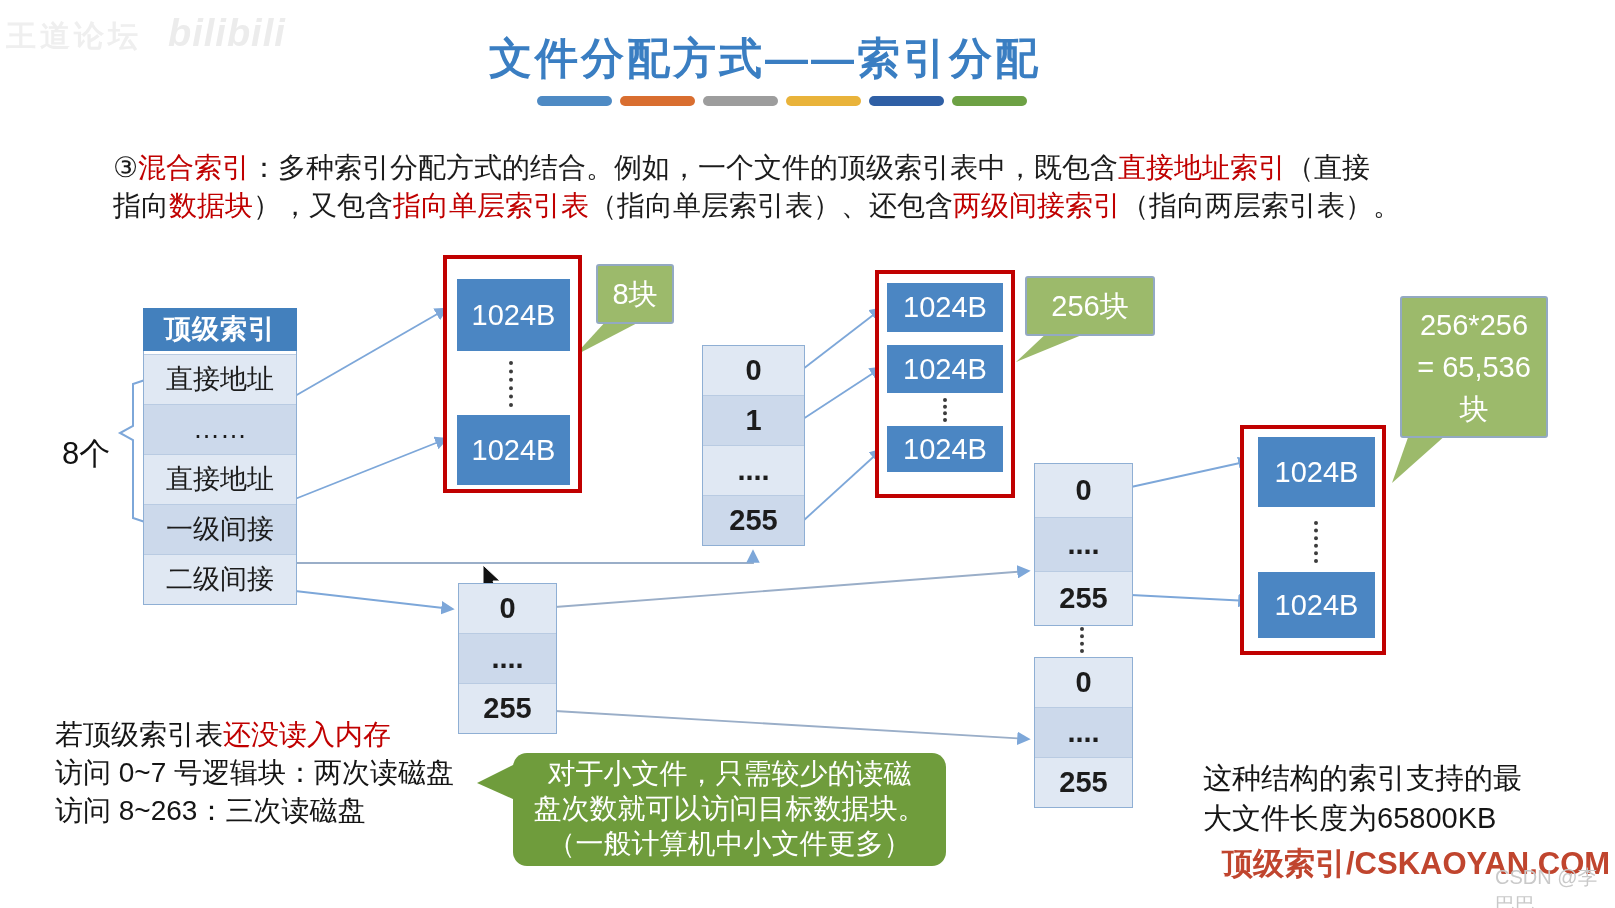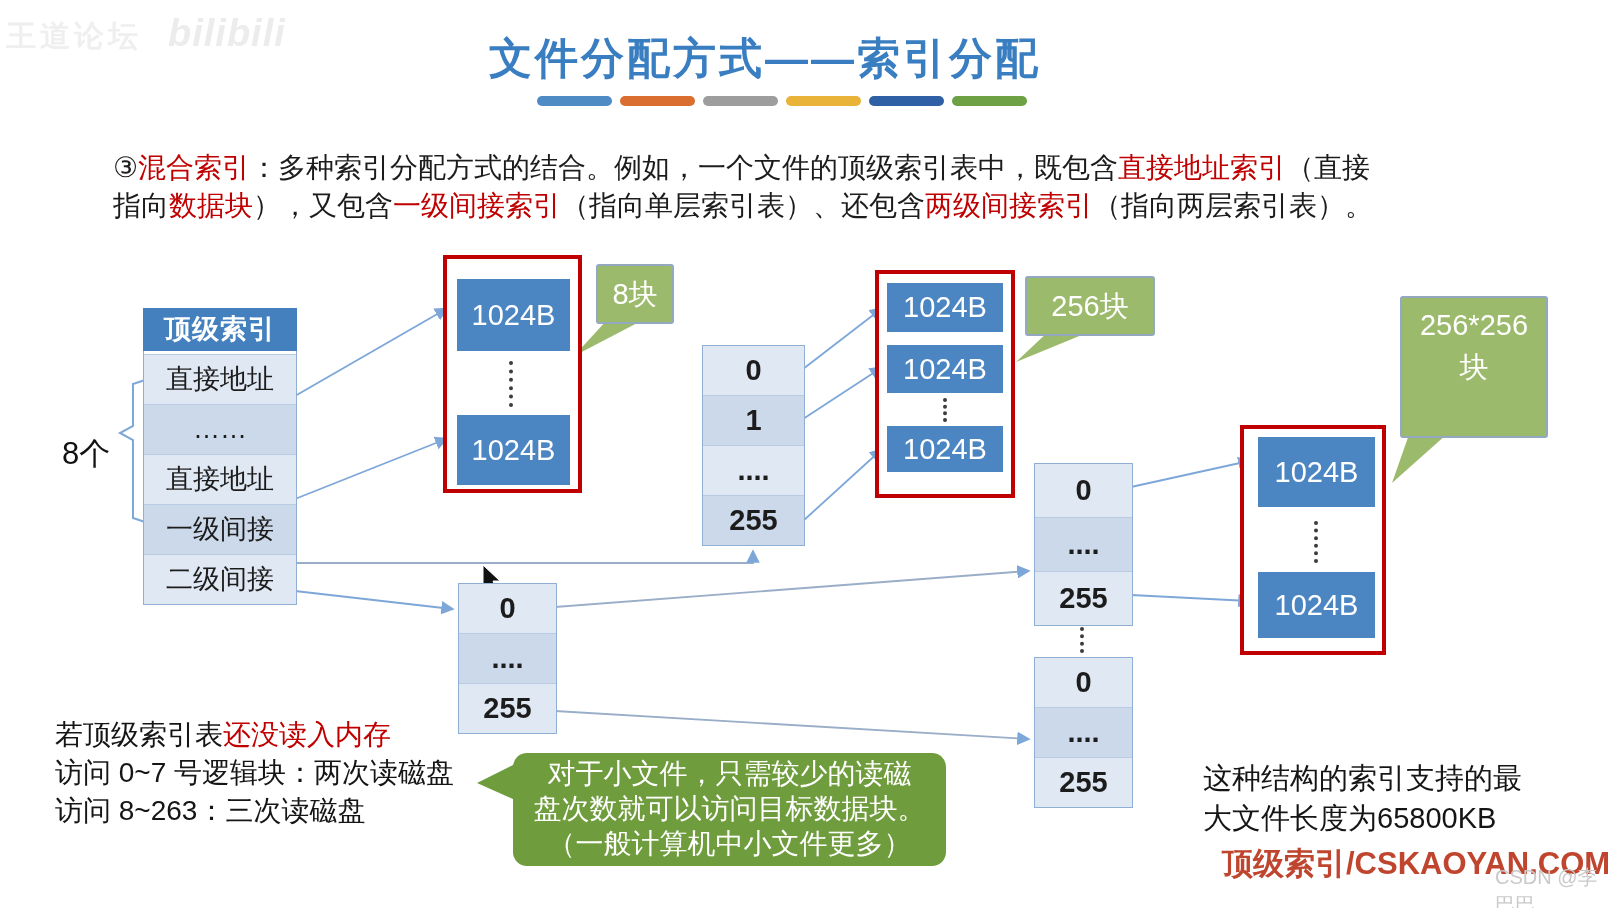--- a/index.html
+++ b/index.html
@@ -74,21 +74,21 @@
     <div style="background: rgb(233, 179, 58);"></div>
     <div style="background: rgb(47, 95, 165);"></div>
     <div style="background: rgb(109, 161, 68);"></div>
   </div>
 
   <div class="intro">
     <div>
       <span>③</span><span class="rd">混合索引</span><span>：多种索引分配方式的结合。例如，一个文件的顶级索引表中，既包含</span><span class="rd">直接地址索引</span><span>（直接</span>
     </div>
     <div>
-      <span>指向</span><span class="rd">数据块</span><span>），又包含</span><span class="rd">一级间接索引</span><span>（指向单层索引表）、还包含</span><span class="rd">两级间接索引</span><span>（指向两层索引表）。</span>
+      <span>指向</span><span class="rd">数据块</span><span>），又包含</span><span class="rd">指向单层索引表</span><span>（指向单层索引表）、还包含</span><span class="rd">两级间接索引</span><span>（指向两层索引表）。</span>
     </div>
   </div>
 
   <svg class="overlay" width="1615" height="908" viewBox="0 0 1615 908">
     <defs>
       <marker id="ah" viewBox="0 0 10 10" refX="8" refY="5" markerWidth="7.5" markerHeight="7.5" orient="auto">
         <path d="M0,0 L10,5 L0,10 z" style="fill:var(--arrow)"></path>
       </marker>
     </defs>
 
@@ -169,20 +169,21 @@
     <div class="row">255</div>
   </div>
 
   <div class="redbox" style="left:1240px;top:425px;width:138px;height:222px;">
     <div class="block" style="left:14px;top:8px;width:117px;height:70px;">1024B</div>
     <div class="vdots" style="left:70px;top:92px;height:42px;"></div>
     <div class="block" style="left:14px;top:143px;width:117px;height:66px;">1024B</div>
   </div>
   <div class="callout c3">
     <div>256*256</div>
+    <div>= 65,536</div>
     <div>块</div>
   </div>
 
   <div class="lnotes">
     <div><span>若顶级索引表</span><span class="rd">还没读入内存</span></div>
     <div>访问 0~7 号逻辑块：两次读磁盘</div>
     <div>访问 8~263：三次读磁盘</div>
   </div>
 
   <div class="bubble">

